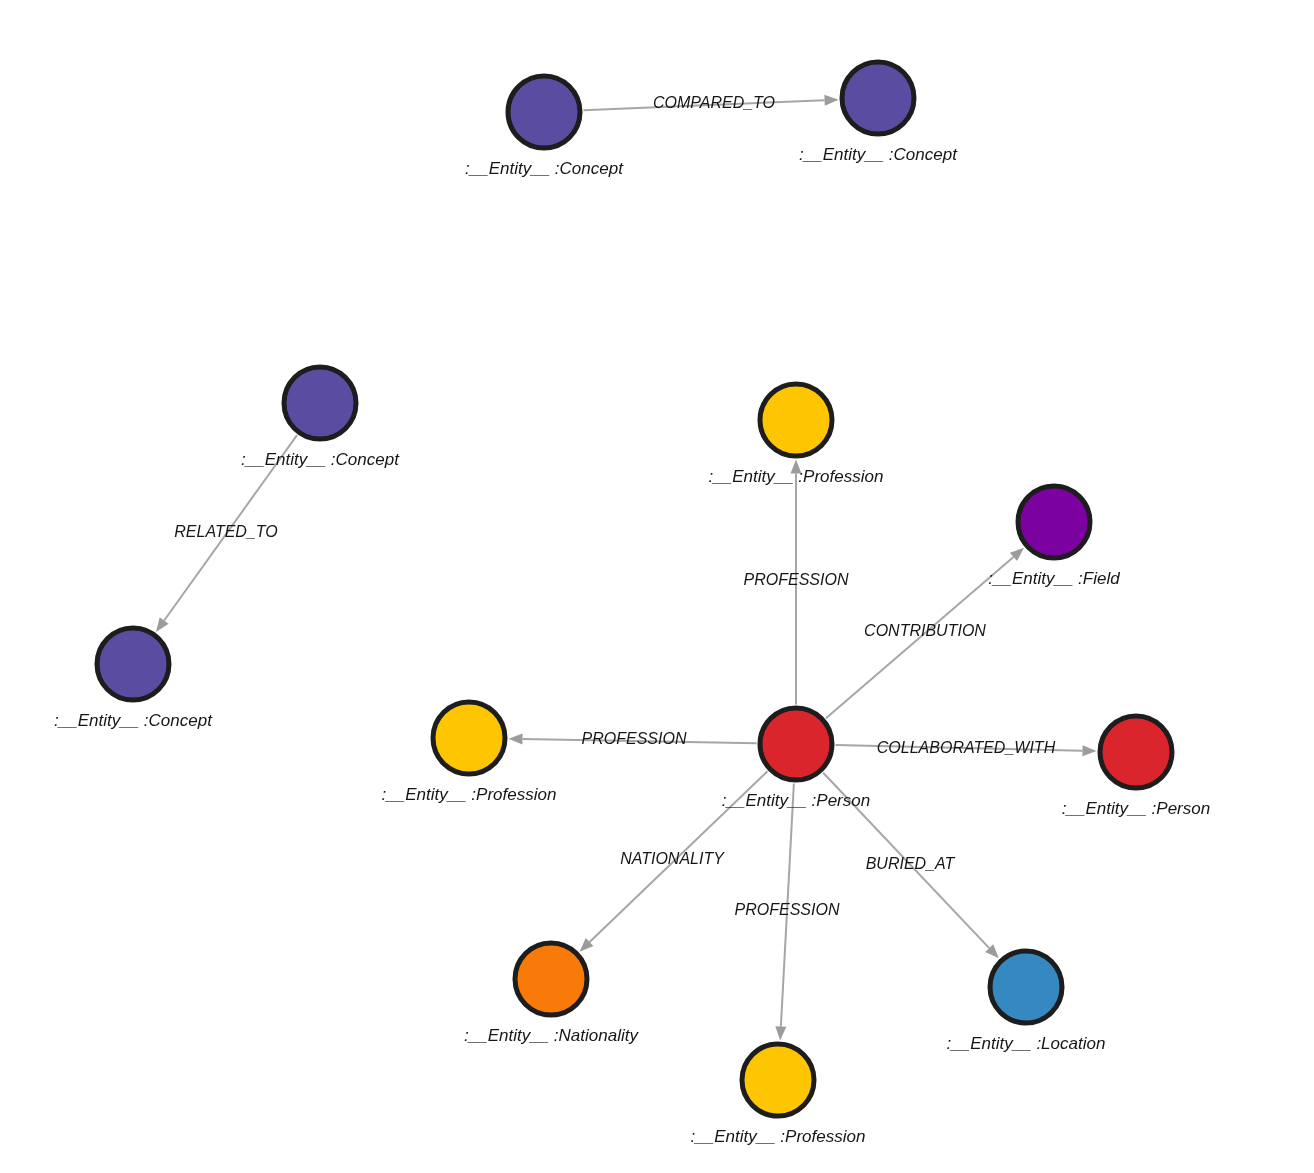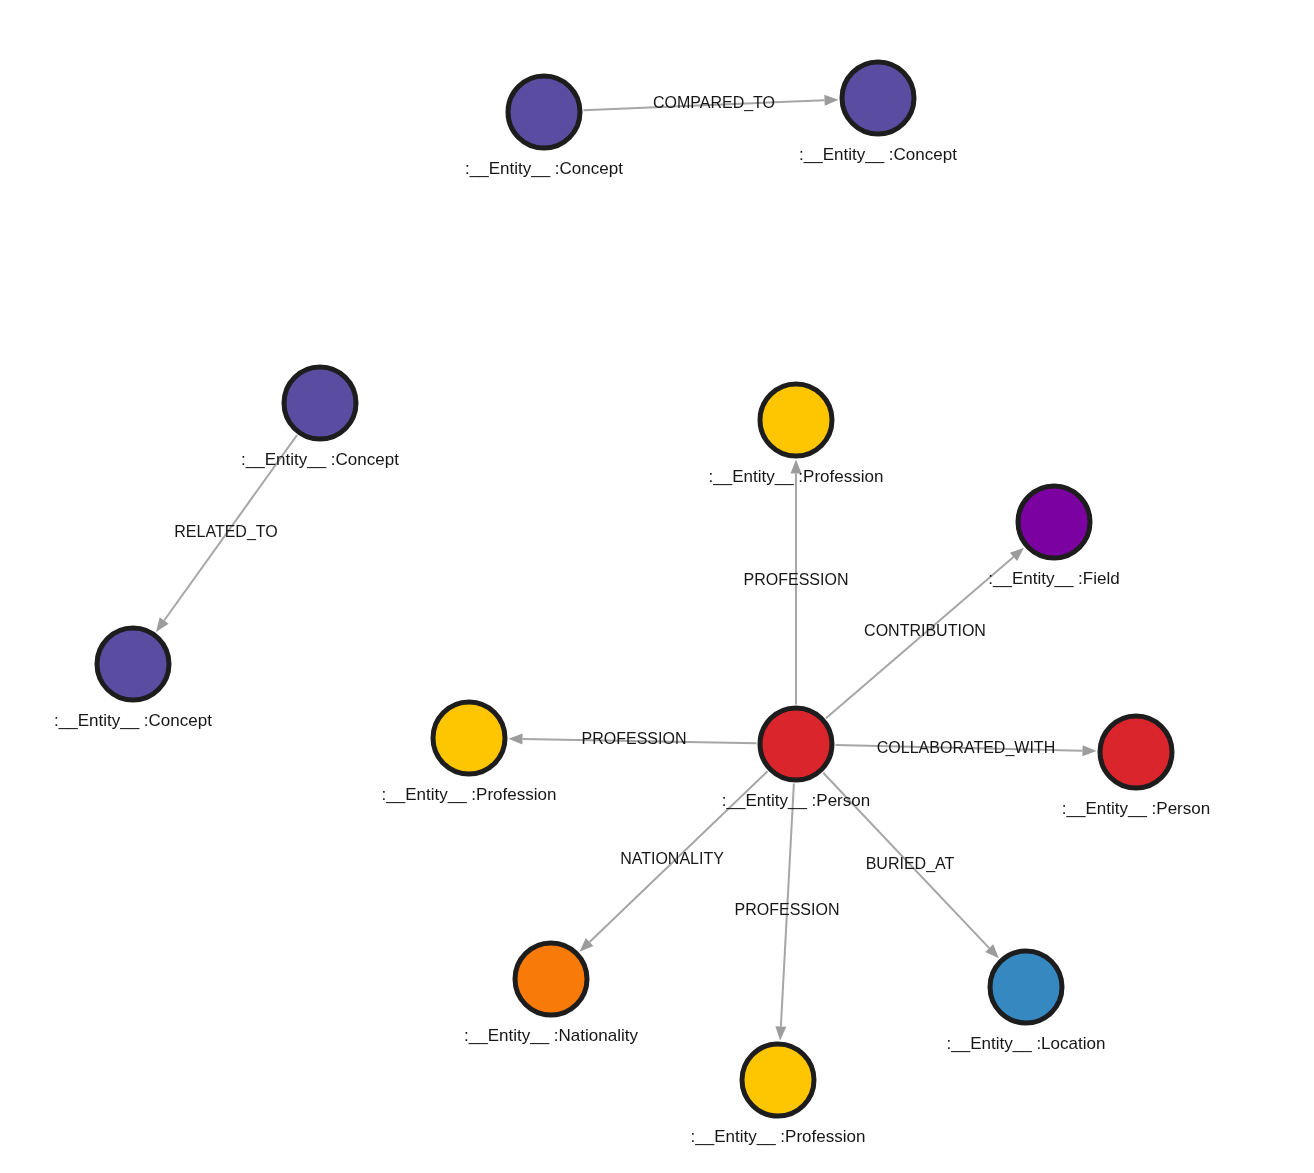--- a/index.html
+++ b/index.html
@@ -9,20 +9,21 @@
     width: 1314px;
     height: 1173px;
     overflow: hidden;
     font-family: "Liberation Sans", sans-serif;
   }
   #graph-root {
     position: relative;
     width: 1314px;
     height: 915px;
     background: #ffffff;
+    font-style: italic;
   }
   svg { display: block; }
   .edge-line {
     stroke: #a6a6a6;
     stroke-width: 2;
     fill: none;
   }
   .arrow-head {
     fill: #9c9c9c;
     stroke: none;

